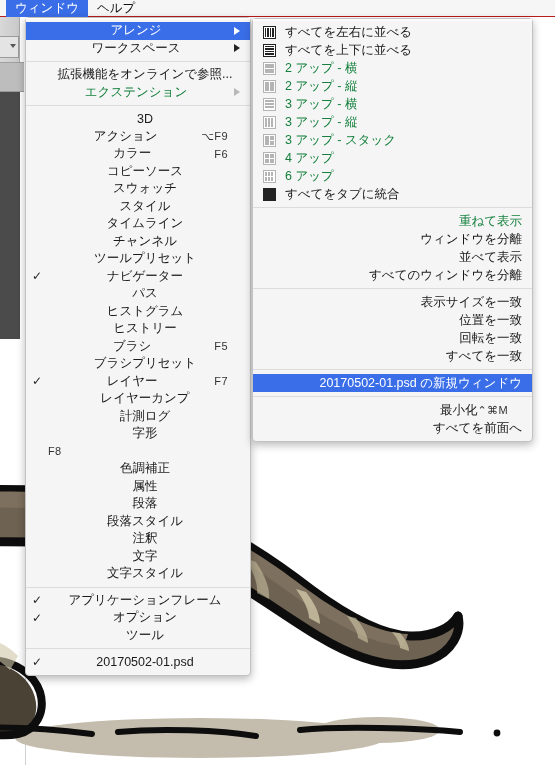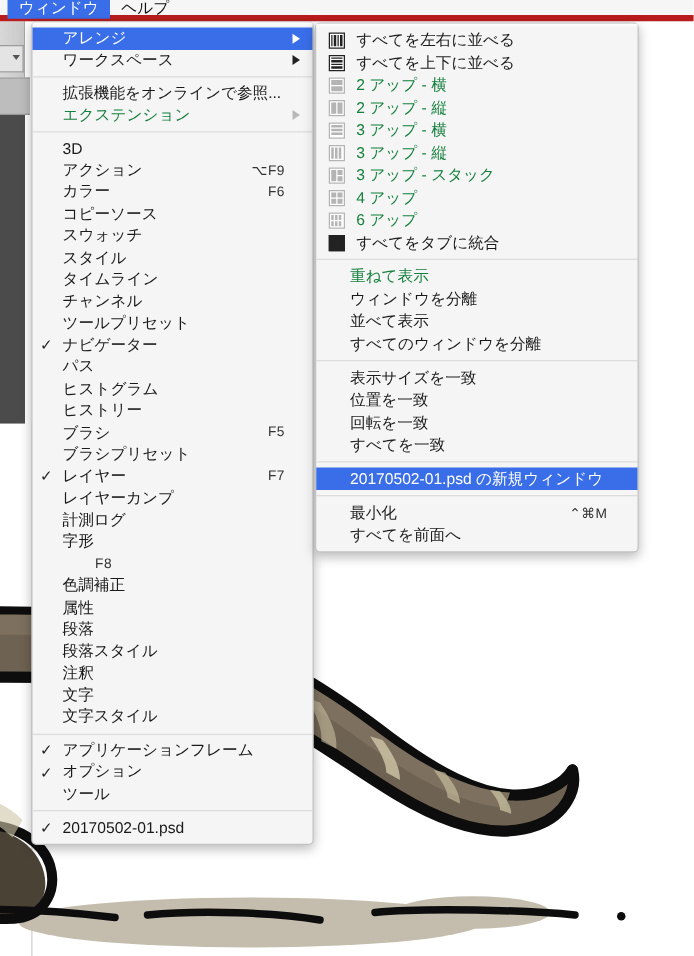--- a/index.html
+++ b/index.html
@@ -34,64 +34,64 @@
   .left-darkpanel {
     position:absolute; left:0; top:92px; width:20px; height:247px;
     background:#4b4b4b;
   }
   .doc-white { position:absolute; left:0; top:339px; width:26px; height:426px; background:#fff; }
   .doc-edge  { position:absolute; left:25px; top:339px; width:1px; height:426px; background:#d0d0d0; }
 
   
   .menubar {
     position:absolute; left:0; top:0; width:555px; height:17px;
-    background:#f6f6f6; border-bottom:5px solid #b91c1c;
+    background:#f6f6f6; border-bottom:1px solid #b91c1c;
     display:flex; align-items:center; font-size:12.5px; color:#111;
   }
   .menubar .mb-pre { width:6px; }
   .mb-item { padding:0 9px; height:17px; line-height:17px; white-space:nowrap; }
   .mb-item.active { background:#3a6ee8; color:#fff; }
 
   
   .menu {
     position:absolute; background:#f5f5f5;
     border:1px solid #c2c2c2; border-radius:4px;
     box-shadow: 0 3px 9px rgba(0,0,0,.28);
     padding:4px 0; font-size:12.5px; color:#1a1a1a;
   }
   .menu::before{
     content:""; position:absolute; left:0; right:0; top:0; height:3px;
     background:linear-gradient(#ffffff,#f5f5f5);
   }
   .mi { position:relative; display:flex; align-items:center; height:17.5px; padding:0 10px 0 0; white-space:nowrap; }
   .mi .tick { width:22px; text-align:center; font-size:12px; line-height:1; color:#222; }
   .mi .lbl { flex:1 1 auto; }
-  .mi .key { margin-left:28px; font-size:11px; color:#333; letter-spacing:.4px; }
+  .mi .key { margin-left:0; font-size:11px; color:#333; letter-spacing:.4px; }
   .mi .arrow { margin-left:12px; width:0;height:0;
     border-top:4.5px solid transparent;border-bottom:4.5px solid transparent;border-left:6px solid #222; }
   .mi.sel { background:#3a6ee8; color:#fff; }
   .mi.sel .arrow { border-left-color:#fff; }
   .mi.sel .key, .mi.sel .tick { color:#fff; }
   .mi.dis { color:#15803d; }
   .mi.dis .arrow { border-left-color:#b8b8b8; }
   .sep { height:1px; margin:4px 0 4px 0; background:#dcdcdc; }
 
   
   #window-menu { left:25px; top:17px; width:226px; }
   #window-menu .mi { padding-left:0; }
-  #window-menu .mi .lbl { padding-left:2px; }
+  #window-menu .mi .lbl { padding-left:2px;text-align:center; }
   #window-menu .mi .key { margin-right:12px; }
 
   
-  #arrange-submenu { left:252px; top:18px; width:259px; }
+  #arrange-submenu { left:252px; top:18px; width:281px; }
   #arrange-submenu .mi { height:18px; padding-left:0; }
   #arrange-submenu .mi .ico { width:32px; display:flex; justify-content:center; align-items:center; }
   #arrange-submenu .mi .lbl { padding-left:0; }
   #arrange-submenu .mi .key { margin-right:14px; }
-  #arrange-submenu .mi.noico .lbl { padding-left:27px; }
+  #arrange-submenu .mi.noico .lbl { padding-left:46px;text-align:right; }
 
   
   .g { width:13px; height:13px; border:1.5px solid #222; background:#fff;
        display:grid; gap:1px; padding:1px; }
   .g i { background:#222; display:block; }
   .dis .g { border-color:#b4b4b4; }
   .dis .g i { background:#b4b4b4; }
   .g.cols4 { grid-template-columns:repeat(4,1fr); }
   .g.rows4 { grid-template-rows:repeat(4,1fr); }
   .g.rows2 { grid-template-rows:repeat(2,1fr); }

